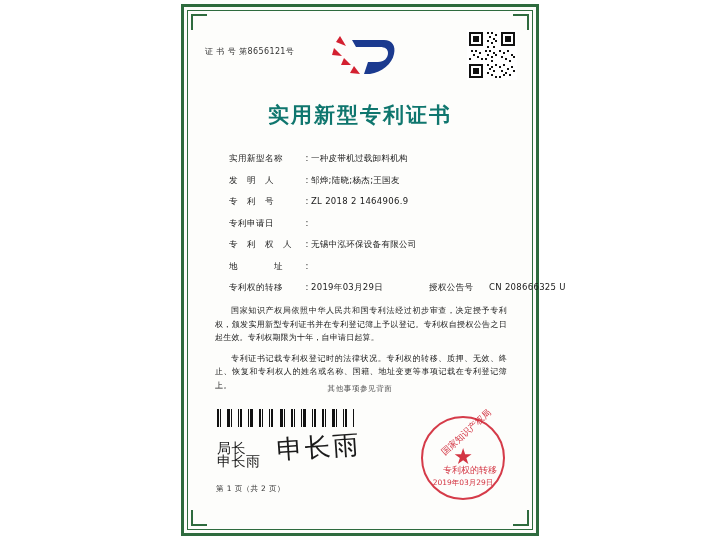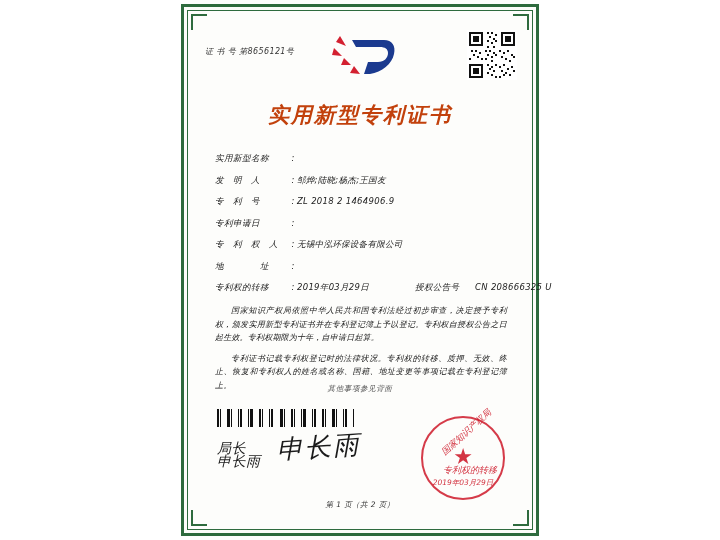--- a/index.html
+++ b/index.html
@@ -11,21 +11,20 @@
     width: 720px;
     height: 540px;
     font-family: "DejaVu Sans", sans-serif;
     overflow: hidden;
   }
   #page {
     position: relative;
     width: 720px;
     height: 400px;
     background: #ffffff;
-    font-style: italic;
   }
   
   #sheet {
     position: absolute;
     left: 181px;
     top: 4px;
     width: 358px;
     height: 532px;
     background: #fdfdfb;
     box-sizing: border-box;
@@ -90,38 +89,39 @@
 
   #title {
     position: absolute;
     left: 0;
     right: 0;
     top: 97px;
     text-align: center;
     font-family: "DejaVu Serif", serif;
     font-size: 21px;
     font-weight: bold;
-    color: #c2410c;
+    color: #0f766e;
     letter-spacing: 2px;
   }
 
   
   #fields {
     position: absolute;
     left: 34px;
     top: 148px;
     width: 296px;
   }
   .field-row {
     display: flex;
     align-items: flex-start;
     margin-bottom: 9.5px;
     font-size: 8.5px;
     color: #1a1a1a;
     line-height: 12px;
+    margin-left: 14px;
   }
   .field-label {
     width: 74px;
     flex: 0 0 74px;
     letter-spacing: 0.5px;
     white-space: nowrap;
   }
   .field-colon {
     width: 8px;
     flex: 0 0 8px;
@@ -248,25 +248,25 @@
     font-size: 7.5px;
     color: #cf2030;
     white-space: nowrap;
     opacity: 0.92;
   }
 
   #page-footer {
     position: absolute;
     left: 0;
     right: 0;
-    bottom: 26px;
-    text-align: center;
+    bottom: 42px;
     font-size: 7.5px;
     color: #333333;
     letter-spacing: 0.4px;
+    padding-left: 35px;
   }
   #outside-note {
     position: absolute;
     left: 0;
     right: 0;
     bottom: 6px;
     text-align: center;
     font-size: 7.5px;
     color: #555555;
     letter-spacing: 0.6px;
@@ -370,20 +370,21 @@
         </g>
       </svg>
     </div>
 
     <div id="title">实用新型专利证书</div>
 
     <div id="fields">
       <div class="field-row">
         <span class="field-label">实用新型名称</span>
         <span class="field-colon">:</span>
+        <span class="field-value">一种皮带机过载卸料机构</span>
       </div>
       <div class="field-row">
         <span class="field-label">发　明　人</span>
         <span class="field-colon">:</span>
         <span class="field-value">邹烨;陆晓;杨杰;王国友</span>
       </div>
       <div class="field-row">
         <span class="field-label">专　利　号</span>
         <span class="field-colon">:</span>
         <span class="field-value">ZL 2018 2 1464906.9</span>

